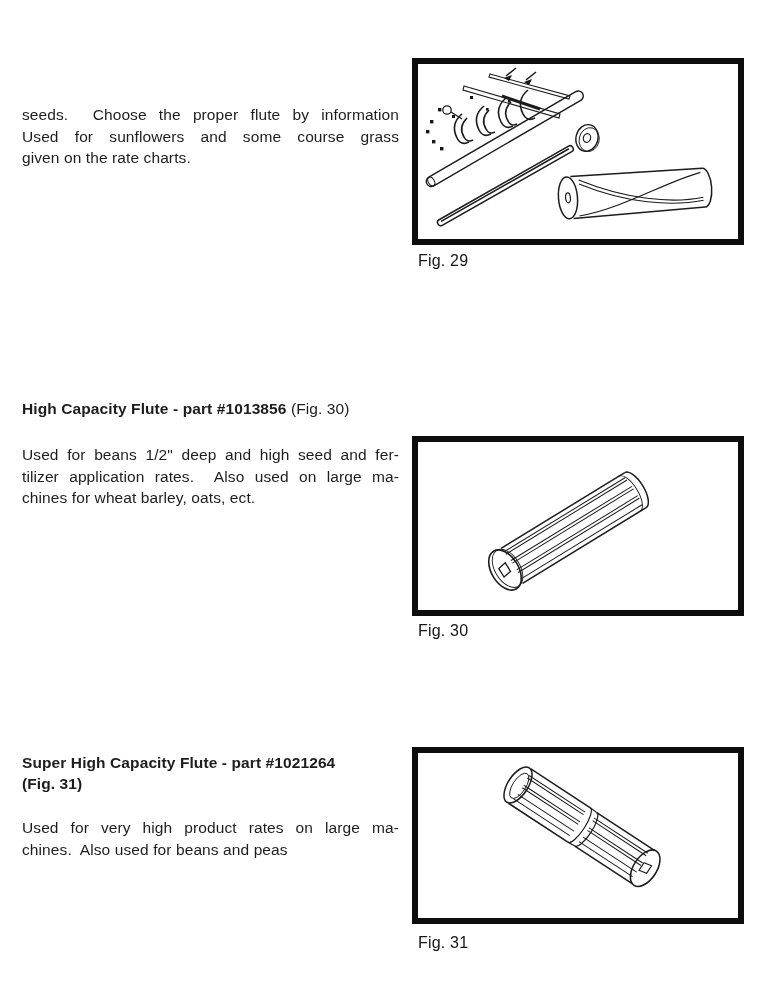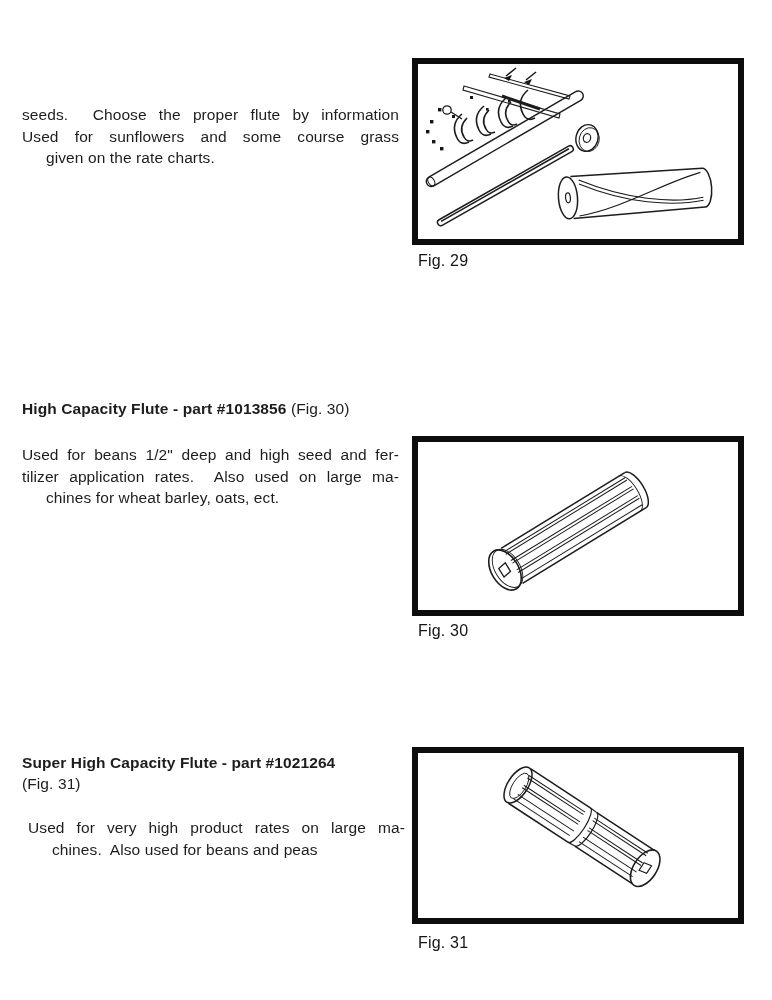--- a/index.html
+++ b/index.html
@@ -7,46 +7,46 @@
     position:relative;width:772px;height:1000px;background:#ffffff;
     font-family:"Liberation Sans","DejaVu Sans",sans-serif;
     color:#1d1d1d;overflow:hidden;
   }
   .abs{position:absolute;}
   .heading{
     font-size:15.5px;font-weight:bold;line-height:21px;white-space:nowrap;
     letter-spacing:.1px;
   }
   .heading .suffix{font-weight:normal;}
-  .heading .line2{font-weight:normal;white-space:normal;display:block;}
+  .heading .line2{font-weight:bold;white-space:normal;display:block;}
   .bodytext{width:377px;font-size:15.5px;line-height:21.5px;letter-spacing:.1px;}
   .body-line{
     text-align:justify;text-align-last:justify;white-space:pre-wrap;
   }
-  .body-line.last{text-align-last:left;margin-left:24px;}
+  .body-line.last{text-align-last:left;}
   .figbox{
     box-sizing:border-box;border:6px solid #0d0d0d;background:#ffffff;
     display:flex;align-items:center;justify-content:center;
   }
   .figbox svg{display:block;width:100%;height:100%;}
   .figcaption{font-size:16px;line-height:18px;color:#151515;letter-spacing:.2px;}
   
   .h-1{left:22px;top:62px;}
   .b-1{left:22px;top:104px;}
   .f-1{left:412px;top:58px;width:332px;height:187px;}
   .c-1{left:418px;top:252px;text-align:right;}
   
   .h-2{left:22px;top:398px;}
   .b-2{left:22px;top:444px;}
   .f-2{left:412px;top:436px;width:332px;height:180px;}
   .c-2{left:418px;top:622px;}
   
   .h-3{left:22px;top:752px;white-space:normal;width:380px;}
   .h-3 .boldpart{white-space:nowrap;text-align:center;}
-  .b-3{left:28px;top:817px;}
+  .b-3{left:22px;top:817px;}
   .f-3{left:412px;top:747px;width:332px;height:177px;}
   .c-3{left:418px;top:934px;}
   .ln{stroke:#1c1c1c;fill:none;}
 </style>
 </head>
 <body>
 
 <div class="page">
 
   <div class="abs bodytext b-1">

